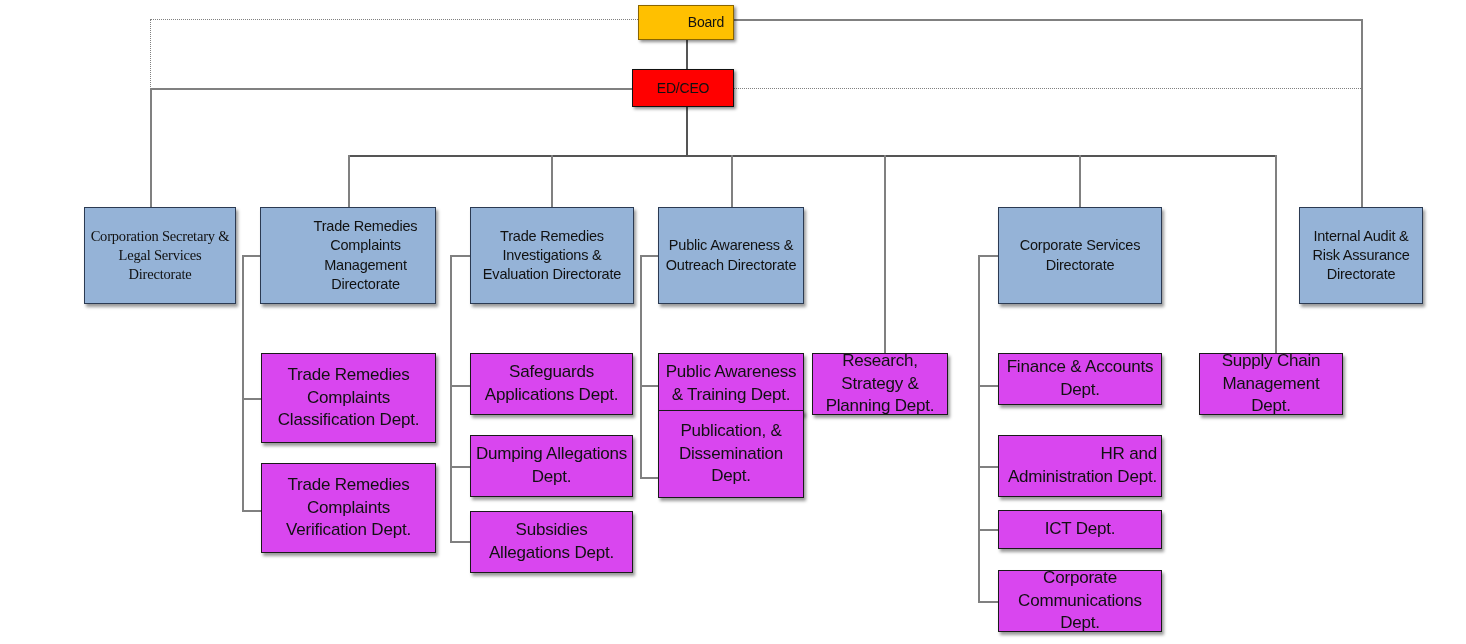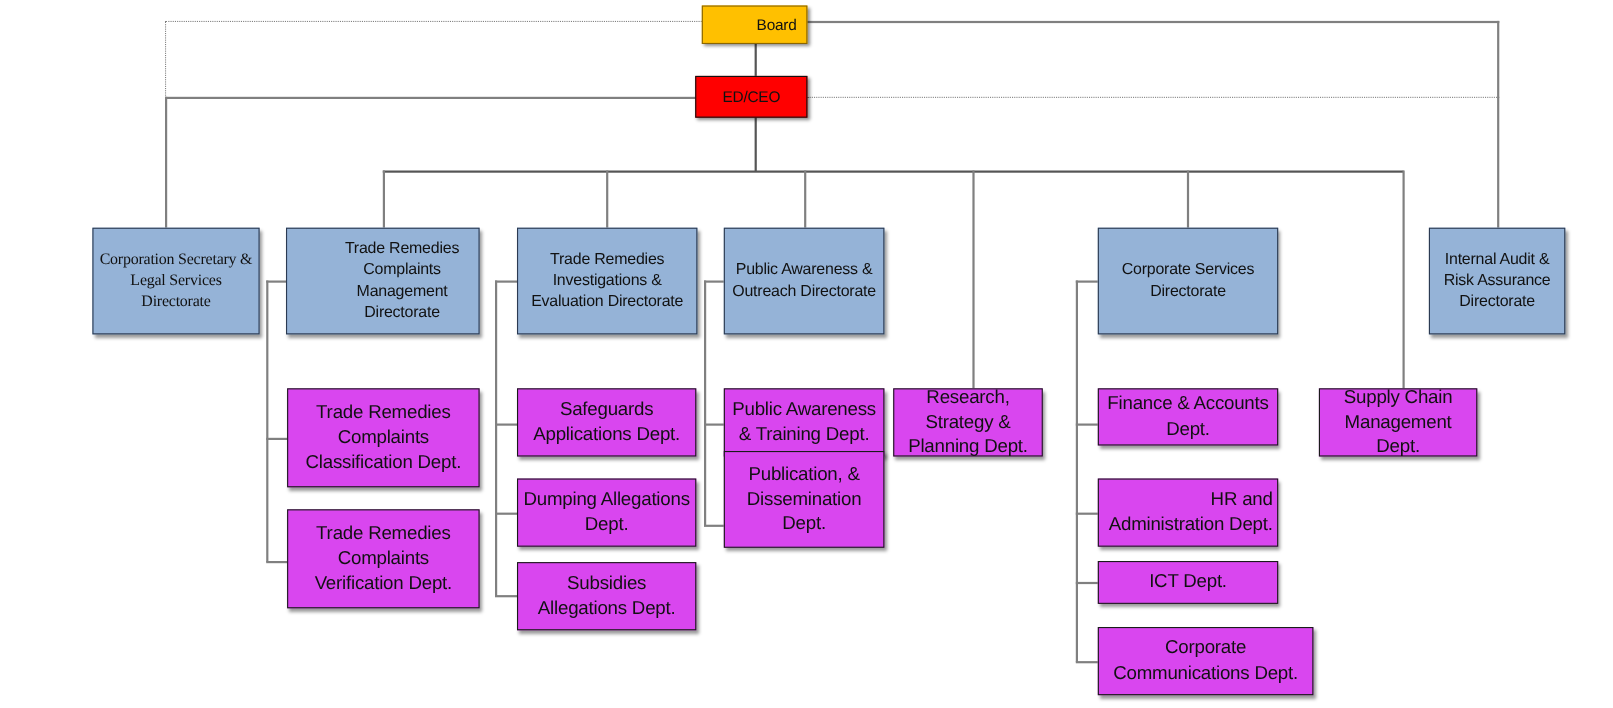--- a/index.html
+++ b/index.html
@@ -199,21 +199,21 @@
   </div>
 
   <div class="node dept" style="left:998px; top:435px; width:164px; height:62px;text-align:right;">
     <span class="label">HR and Administration Dept.</span>
   </div>
 
   <div class="node dept" style="left:998px; top:510px; width:164px; height:39px;">
     <span class="label">ICT Dept.</span>
   </div>
 
-  <div class="node dept" style="left:998px; top:570px; width:196px; height:62px;">
+  <div class="node dept" style="left:998px; top:570px; width:164px; height:62px;">
     <span class="label">Corporate Communications Dept.</span>
   </div>
 
   <div class="node dept" style="left:1199px; top:353px; width:144px; height:62px;">
     <span class="label">Supply Chain Management Dept.</span>
   </div>
 
 </div>
 
 </body></html>

